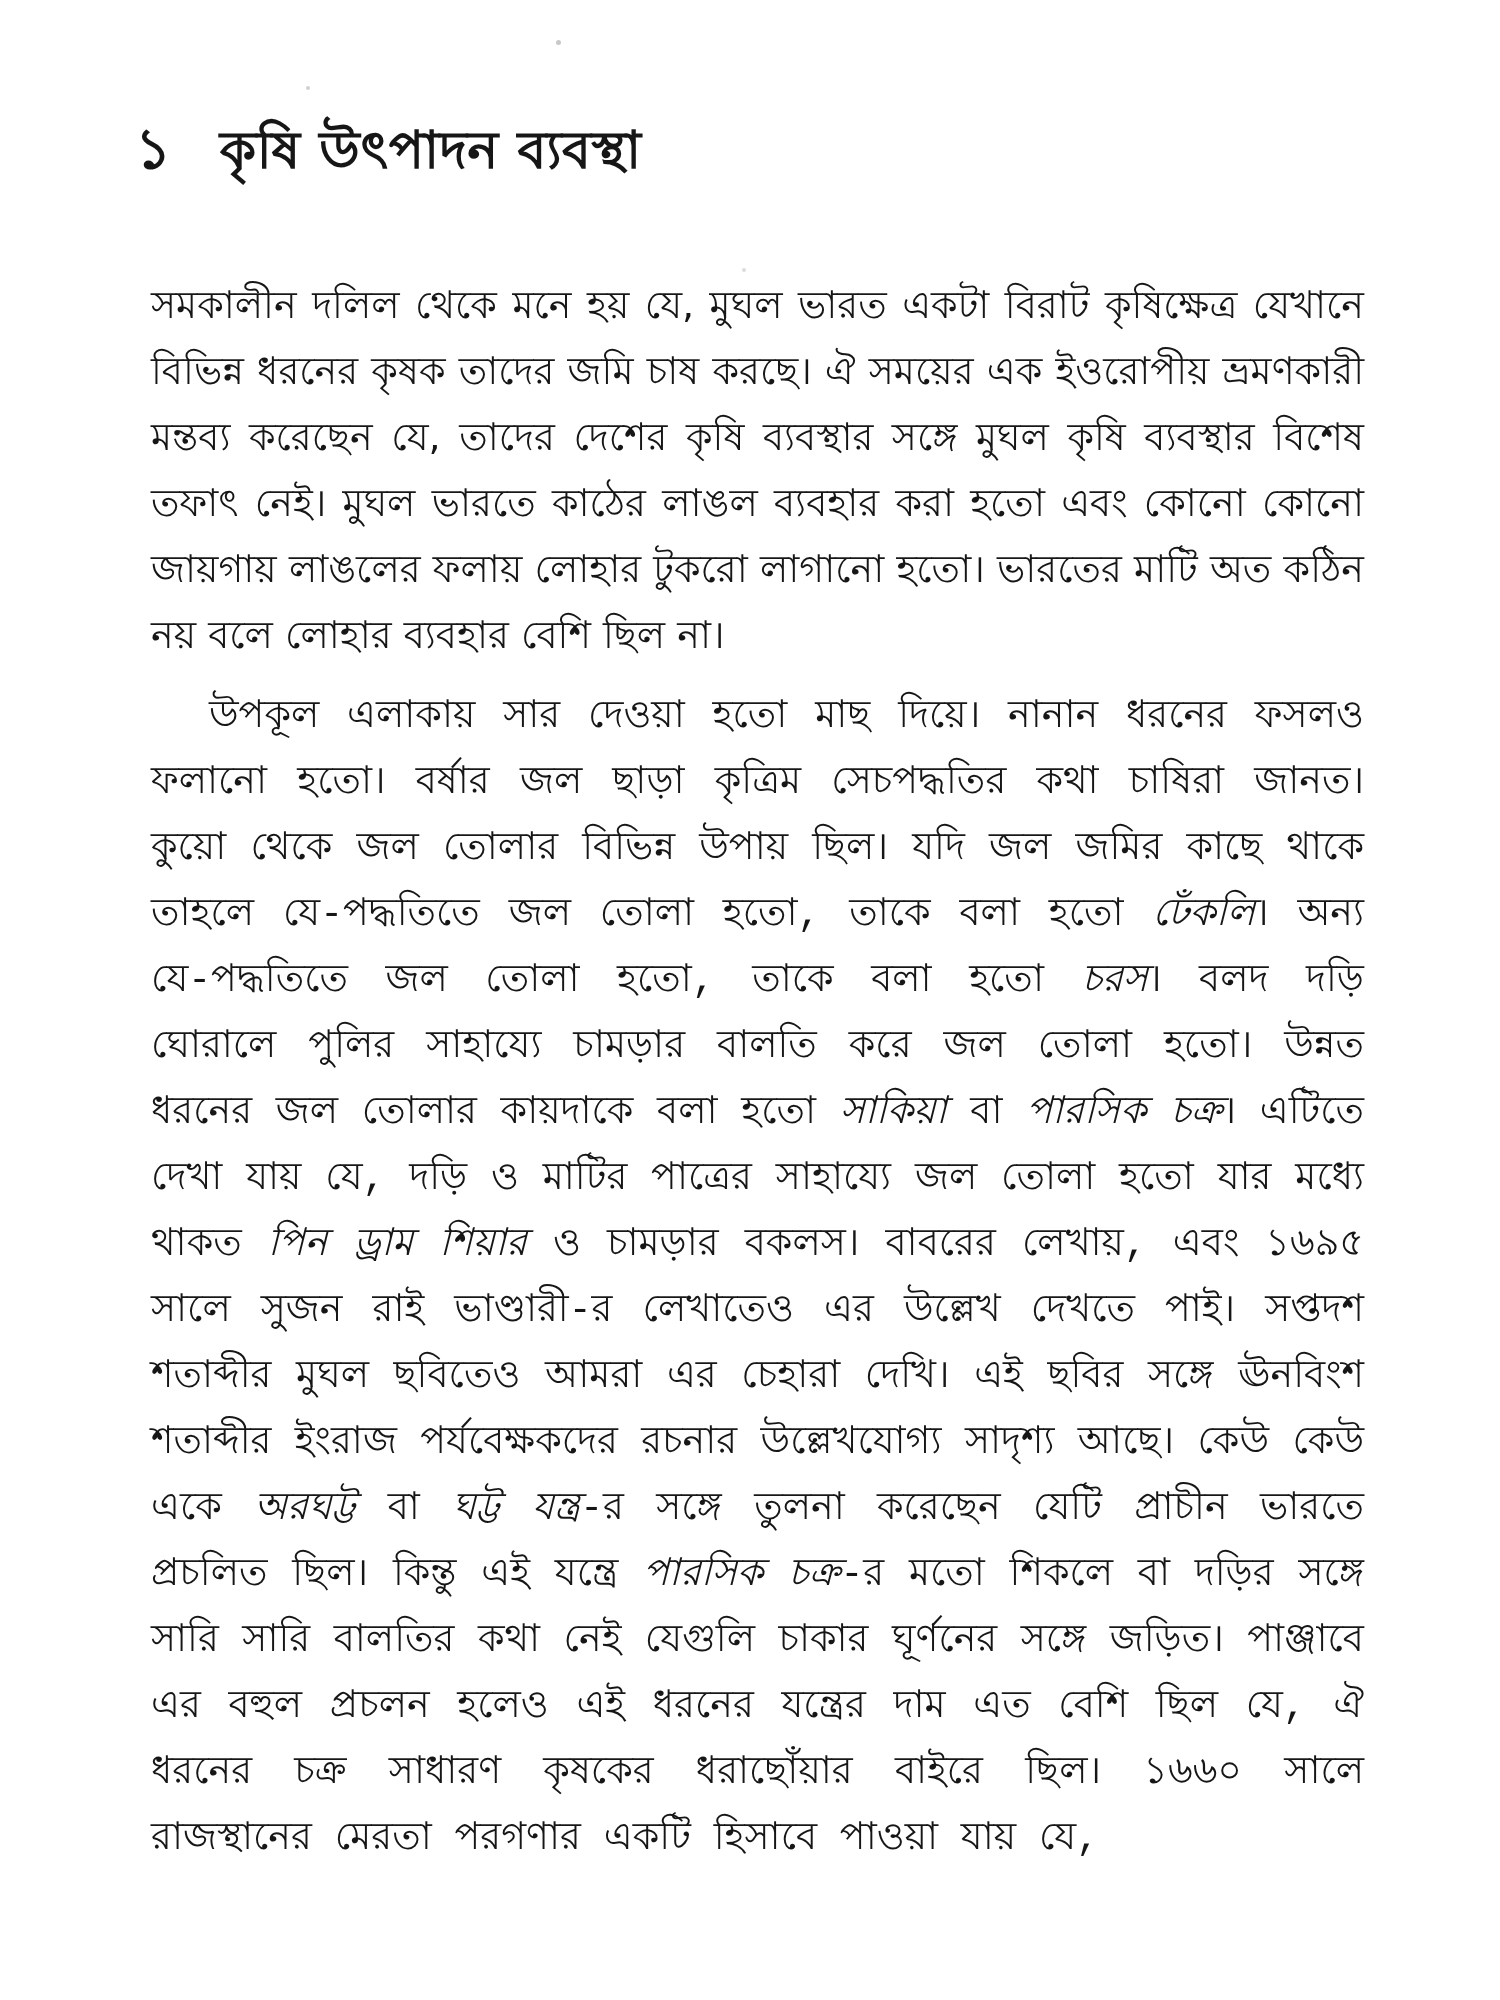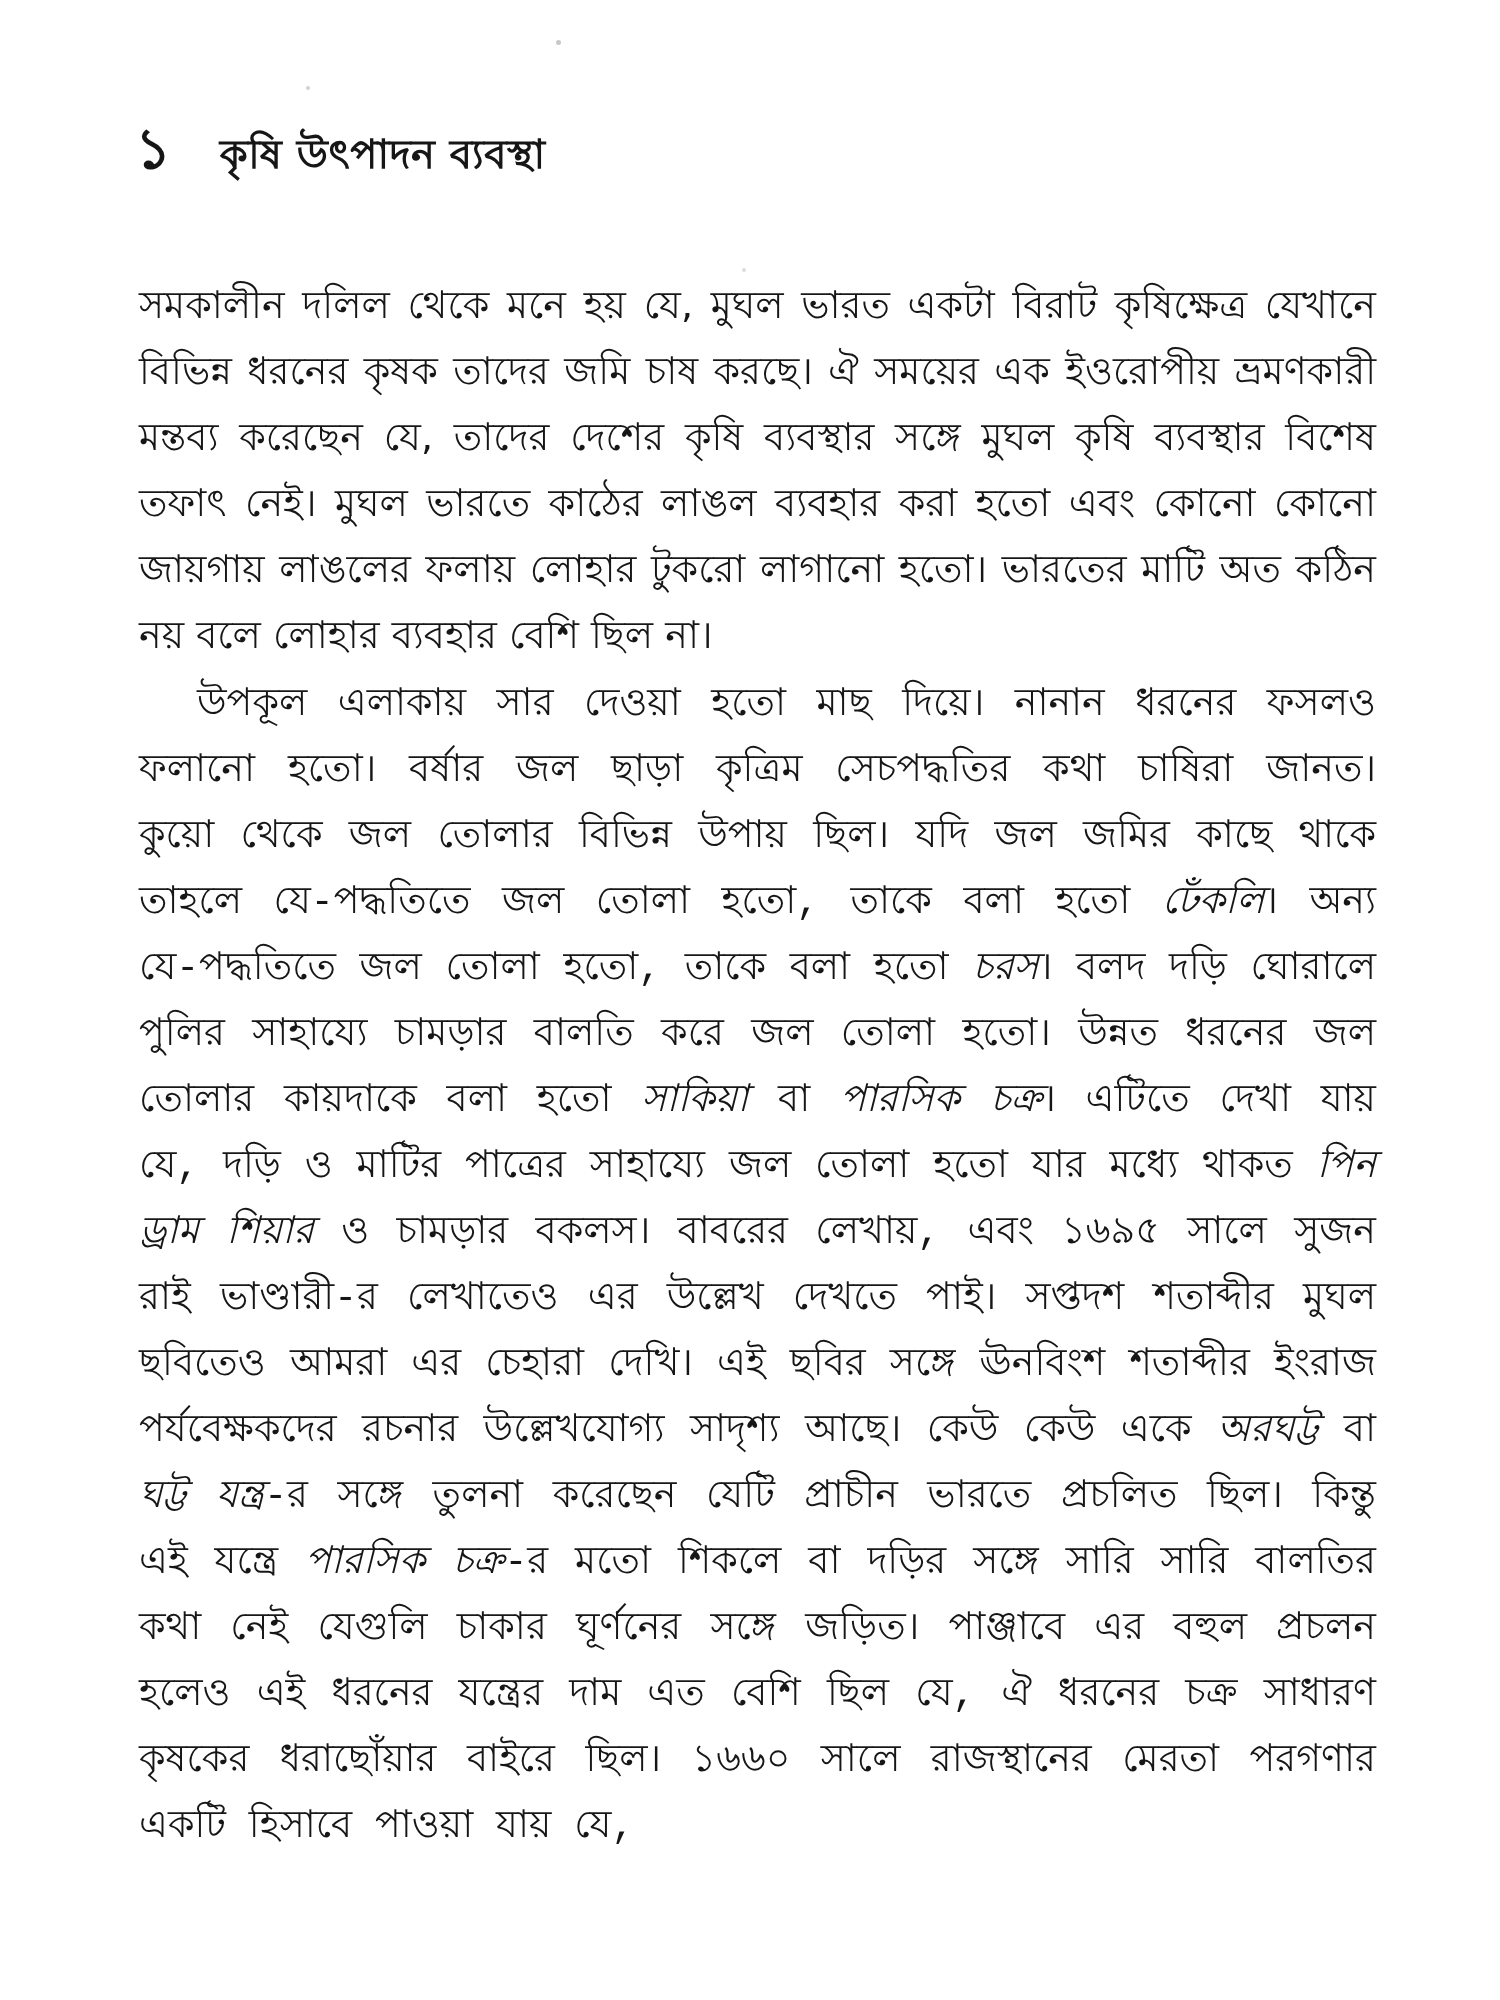--- a/index.html
+++ b/index.html
@@ -31,29 +31,29 @@
     font-weight: 700;
     font-size: 52px;
     line-height: 1.2;
     letter-spacing: 0.5px;
     margin: 0 0 90px 0;
   }
   .chapter-number {
     font-size: 56px;
   }
   .chapter-title {
-    font-size: 40px;
+    font-size: 52px;
   }
   .article-body {
     font-size: 38px;
     line-height: 66px;
     text-align: justify;
   }
   .article-body p {
-    margin: 4px;
+    margin: 16px;
     padding: 0;
   }
   .article-body p.indented {
     text-indent: 58px;
     font-family: Liberation Mono, monospace;
   }
   .article-body em {
     font-style: italic;
   }
   

